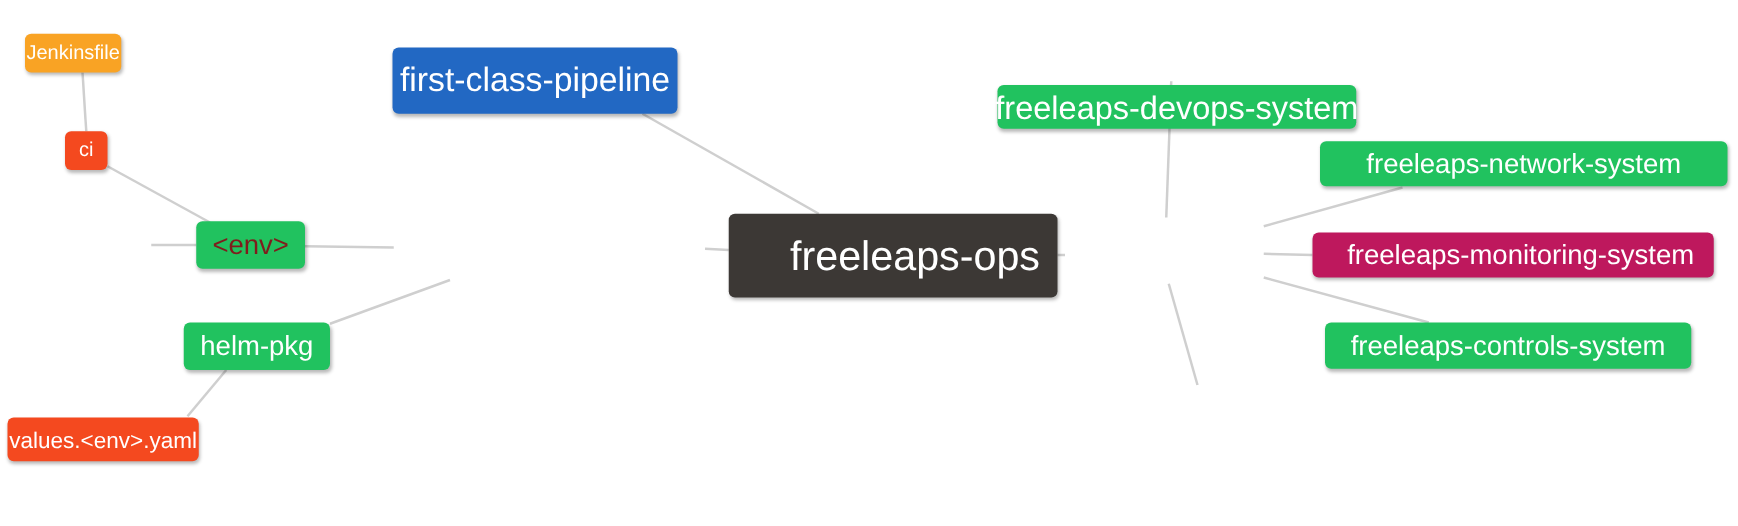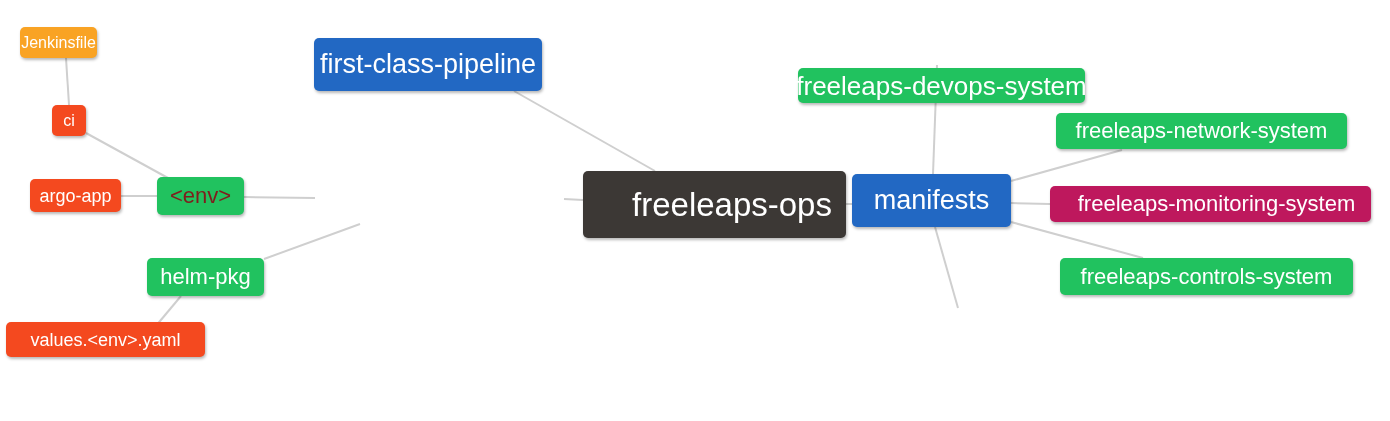--- a/index.html
+++ b/index.html
@@ -55,24 +55,22 @@
       <line x1="846" y1="204" x2="852" y2="204" stroke="#CFCFCF" stroke-width="2"></line>
       <line x1="933" y1="174" x2="937" y2="65" stroke="#CFCFCF" stroke-width="2"></line>
       <line x1="1011" y1="181" x2="1122" y2="150" stroke="#CFCFCF" stroke-width="2"></line>
       <line x1="1011" y1="203" x2="1050" y2="204" stroke="#CFCFCF" stroke-width="2"></line>
       <line x1="1011" y1="222" x2="1143" y2="258" stroke="#CFCFCF" stroke-width="2"></line>
       <line x1="935" y1="227" x2="958" y2="308" stroke="#CFCFCF" stroke-width="2"></line>
     </svg>
 
 <div class="node" style="left: 20px; top: 27px; width: 77px; height: 31px; font-size: 16px; background: rgb(249, 163, 36); color: rgb(255, 255, 255);">Jenkinsfile</div>
     <div class="node" style="left: 52px; top: 105px; width: 34px; height: 31px; font-size: 16px; background: rgb(244, 73, 31); color: rgb(255, 255, 255);">ci</div>
-    <div class="node" style="left: 30px; top: 179px; width: 91px; height: 33px; font-size: 18px; background: rgb(244, 73, 31); color: rgb(255, 255, 255);">argo-app</div>
     <div class="node" style="left: 157px; top: 177px; width: 87px; height: 38px; font-size: 22px; background: rgb(33, 194, 95); color: #7f1d1d;">&lt;env&gt;</div>
     <div class="node" style="left: 147px; top: 258px; width: 117px; height: 38px; font-size: 22px; background: rgb(33, 194, 95); color: rgb(255, 255, 255);">helm-pkg</div>
-    <div class="node" style="left: 6px; top: 322px; width: 199px; height: 35px; font-size: 18px; background: rgb(244, 73, 31); color: rgb(255, 255, 255);">values.&lt;env&gt;.yaml</div>
+    <div class="node" style="left: 6px; top: 334px; width: 153px; height: 35px; font-size: 18px; background: rgb(244, 73, 31); color: rgb(255, 255, 255);">values.&lt;env&gt;.yaml</div>
     <div class="node" style="left: 314px; top: 38px; width: 228px; height: 53px; font-size: 27px; background: rgb(34, 104, 195); color: rgb(255, 255, 255);">first-class-pipeline</div>
     <div class="node" style="left: 583px; top: 171px; width: 263px; height: 67px; font-size: 33px; background: rgb(60, 56, 53); color: rgb(255, 255, 255); padding-left: 39px;">freeleaps-ops</div>
-    <div class="node" style="left: 852px; top: 174px; width: 159px; height: 53px; font-size: 27px; background: rgb(34, 104, 195); color: rgb(255, 255, 255);">manifests</div>
     <div class="node" style="left: 798px; top: 30px; width: 287px; height: 35px; font-size: 26px; background: rgb(33, 194, 95); color: rgb(255, 255, 255); margin-top: 38px;">freeleaps-devops-system</div>
-    <div class="node" style="left: 1056px; top: 113px; width: 291px; height: 36px; font-size: 22px; background: rgb(33, 194, 95); color: rgb(255, 255, 255);">freeleaps-network-system</div>
+    <div class="node" style="left: 1056px; top: 113px; width: 326px; height: 36px; font-size: 22px; background: rgb(33, 194, 95); color: rgb(255, 255, 255);">freeleaps-network-system</div>
     <div class="node" style="left: 1050px; top: 186px; width: 321px; height: 36px; font-size: 22px; background: #be185d; color: rgb(255, 255, 255); padding-left: 16px;">freeleaps-monitoring-system</div>
     <div class="node" style="left: 1060px; top: 258px; width: 293px; height: 37px; font-size: 22px; background: rgb(33, 194, 95); color: rgb(255, 255, 255);">freeleaps-controls-system</div>
   </div>
 
 </body></html>

